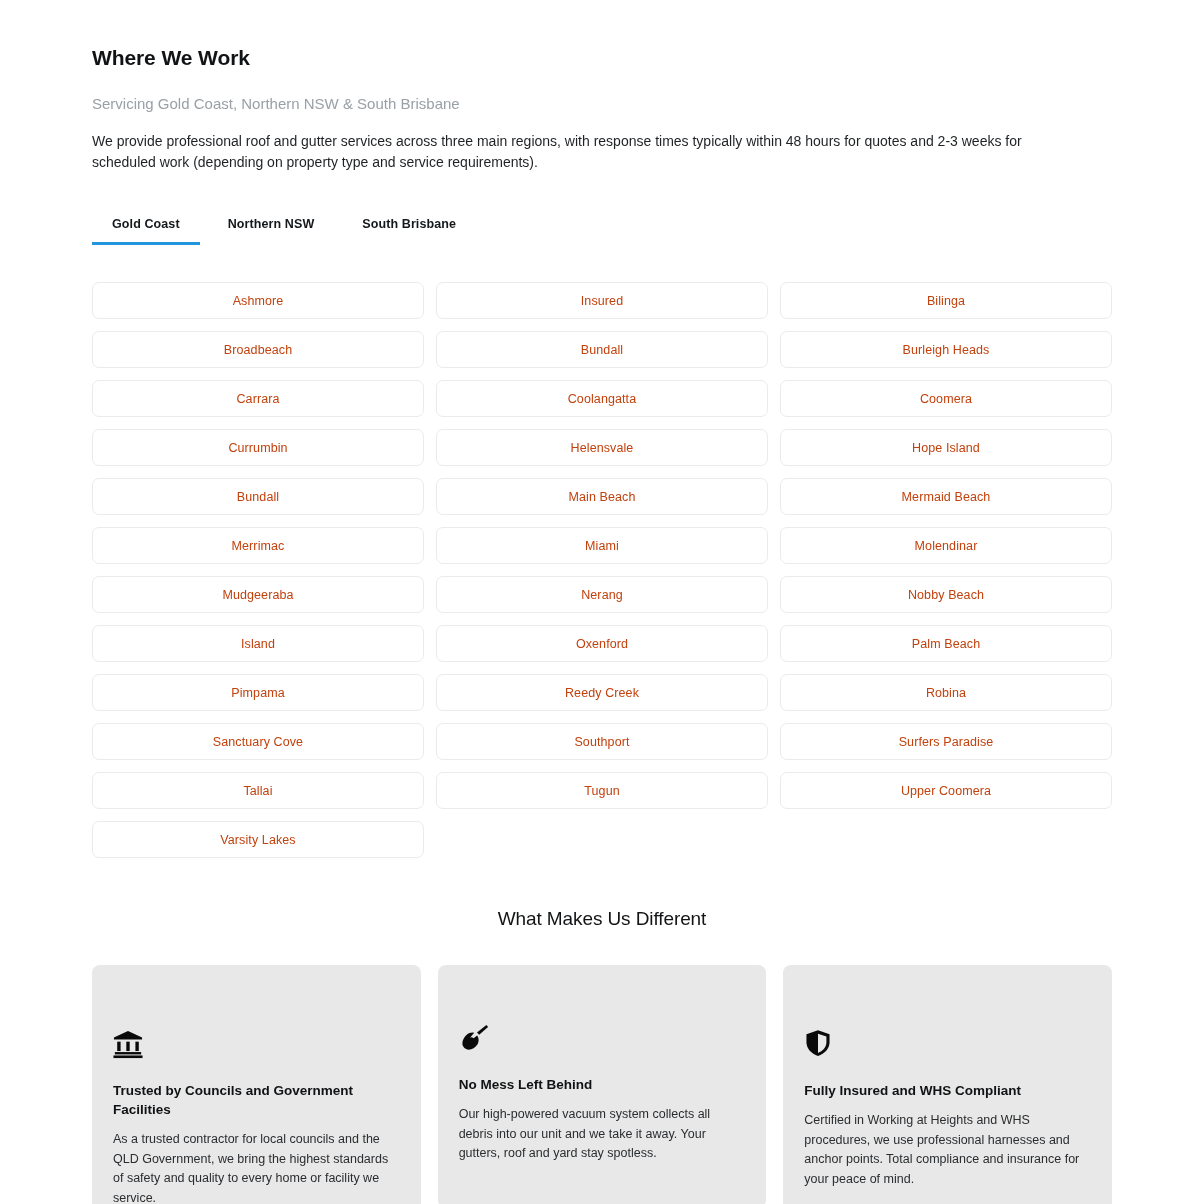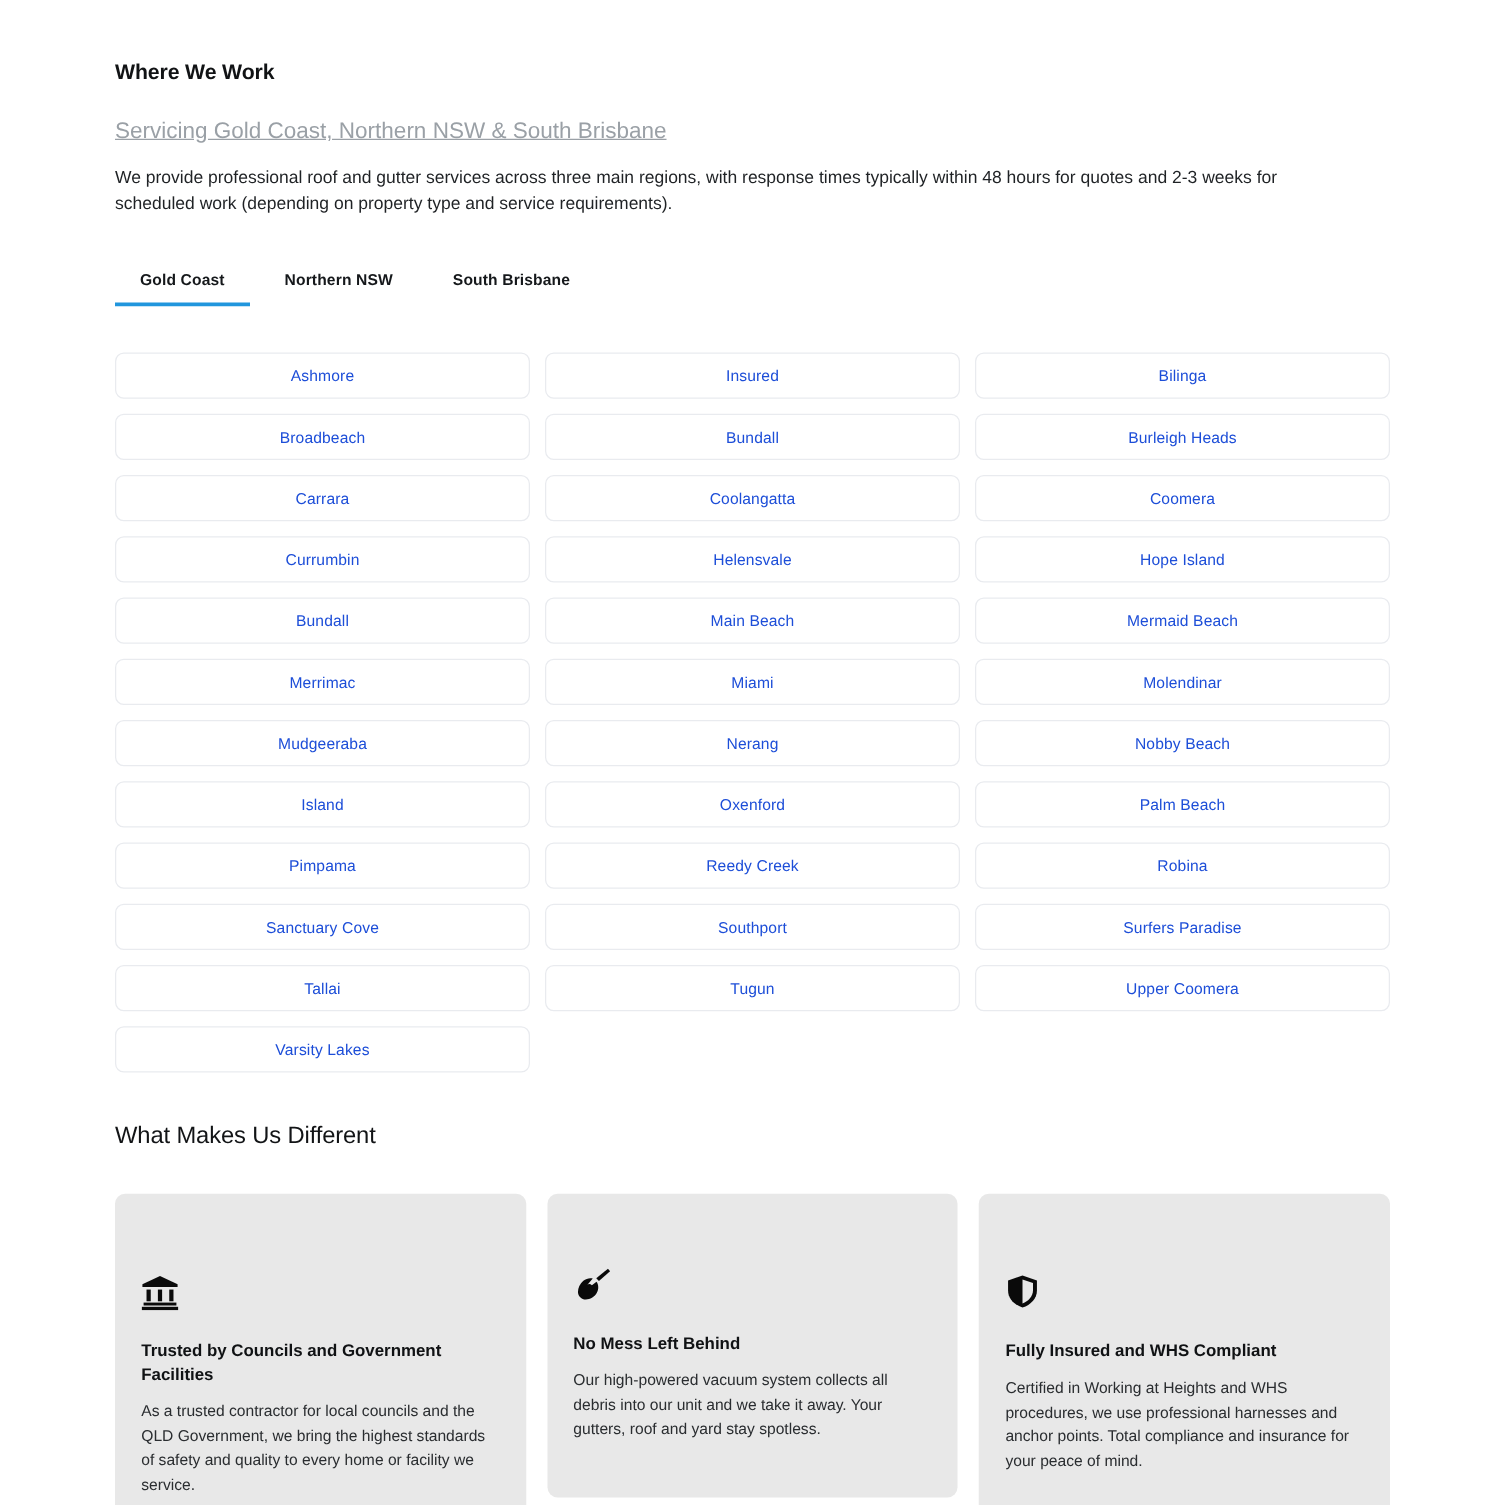--- a/index.html
+++ b/index.html
@@ -12,34 +12,33 @@
   }
   .page {
     width: 1204px;
     min-height: 1204px;
     padding: 40px 92px 0 92px;
     position: relative;
   }
 
   
   .page-title {
-    font-size: 17px;
+    font-size: 21px;
     font-weight: 700;
     color: #111315;
     letter-spacing: -0.1px;
     line-height: 28px;
     margin-top: 4px;
   }
   .page-subtitle {
-    font-size: 18px;
+    font-size: 15px;
     color: #9aa0a6;
     font-weight: 400;
     line-height: 22px;
     margin-top: 21px;
-    text-decoration: underline;
   }
   .intro {
     font-size: 14px;
     color: #1f2225;
     line-height: 21px;
     margin-top: 16px;
     max-width: 975px;
   }
 
   
@@ -73,32 +72,32 @@
   }
   .chip {
     border: 1px solid #e9ebef;
     border-radius: 7px;
     background: #ffffff;
     height: 37px;
     display: flex;
     align-items: center;
     justify-content: center;
     font-size: 12.5px;
-    color: #1d4ed8;
+    color: #c2410c;
     cursor: pointer;
     letter-spacing: 0.1px;
   }
 
   
   .diff-head {
-    text-align: left;
+    text-align: center;
     font-size: 19px;
     font-weight: 400;
     color: #121416;
-    margin-top: 40px;
+    margin-top: 50px;
     letter-spacing: -0.1px;
   }
   .diff-sub {
     text-align: center;
     font-size: 13.5px;
     color: #1f2225;
     margin-top: 22px;
     line-height: 20px;
   }
 

